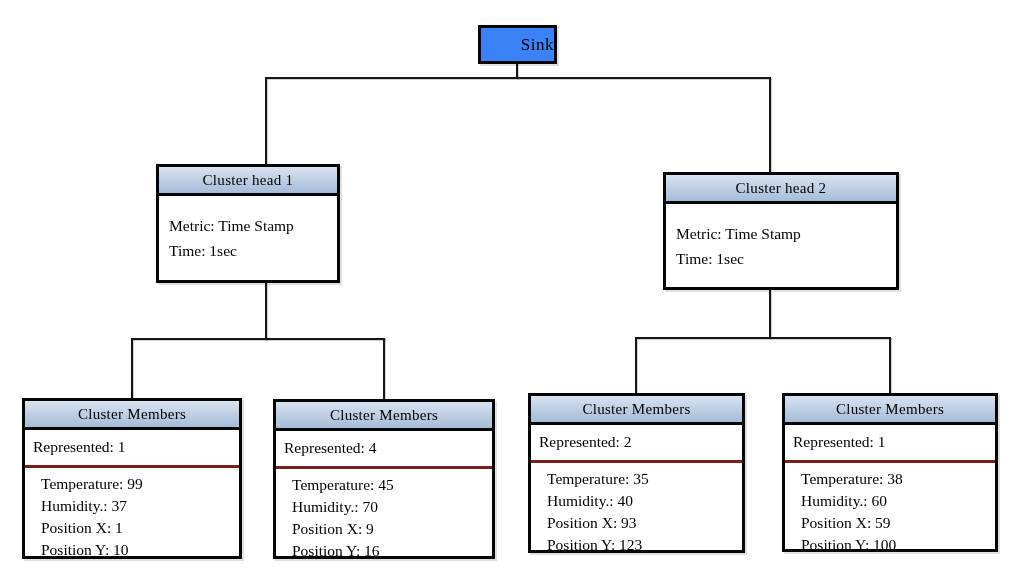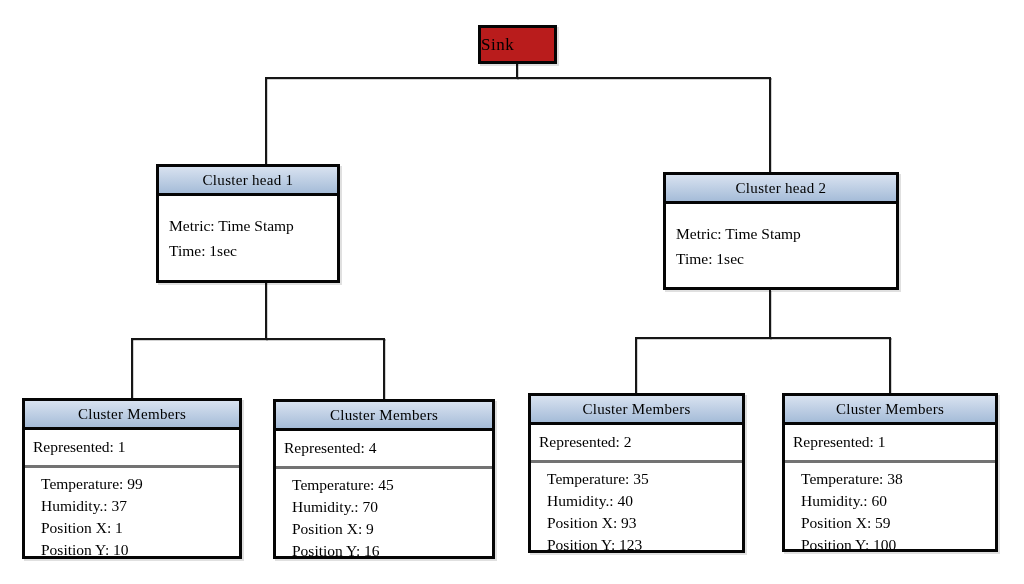--- a/index.html
+++ b/index.html
@@ -3,27 +3,27 @@
 <meta charset="utf-8">
 <style>
   html,body{margin:0;padding:0;background:#ffffff;}
   .canvas{
     position:relative;width:1024px;height:584px;background:#ffffff;
     font-family:"Liberation Serif","DejaVu Serif",serif;color:#000;overflow:hidden;
   }
   .line{position:absolute;background:#161616;box-shadow:1px 1px 0 rgba(0,0,0,0.18);}
   .box{position:absolute;border:3px solid #050505;background:#ffffff;box-sizing:border-box;
        box-shadow:2px 2px 0 rgba(0,0,0,0.12);}
-  .sink{display:flex;align-items:center;justify-content:flex-start;
-        background:#b91c1c;font-size:17px;letter-spacing:0.5px;}
+  .sink{display:flex;align-items:center;justify-content:flex-end;
+        background:#3b82f6;font-size:17px;letter-spacing:0.5px;}
   .hdr{background:linear-gradient(to bottom,#d8e2f0 0%,#bccde3 55%,#a5bcd8 100%);
        border-bottom:3px solid #050505;text-align:center;font-size:15px;
        padding:5px 2px 4px 2px;letter-spacing:0.3px;}
   .ch-body{padding:17px 10px 0 10px;font-size:15.5px;line-height:25px;}
-  .rep{border-bottom:3px solid #737373;padding:8px 8px 9px 8px;font-size:15.5px;}
+  .rep{border-bottom:3px solid #7f1d1d;padding:8px 8px 9px 8px;font-size:15.5px;}
   .vals{padding:5px 12px 0 8px;font-size:15.5px;line-height:22px;margin-left:8px;}
 </style>
 </head>
 <body>
 
 <div class="canvas">
 
   <div class="line" style="left:516px;top:62px;width:2px;height:17px"></div>
   <div class="line" style="left:265px;top:77px;width:506px;height:2px"></div>
   <div class="line" style="left:265px;top:77px;width:2px;height:87px"></div>

